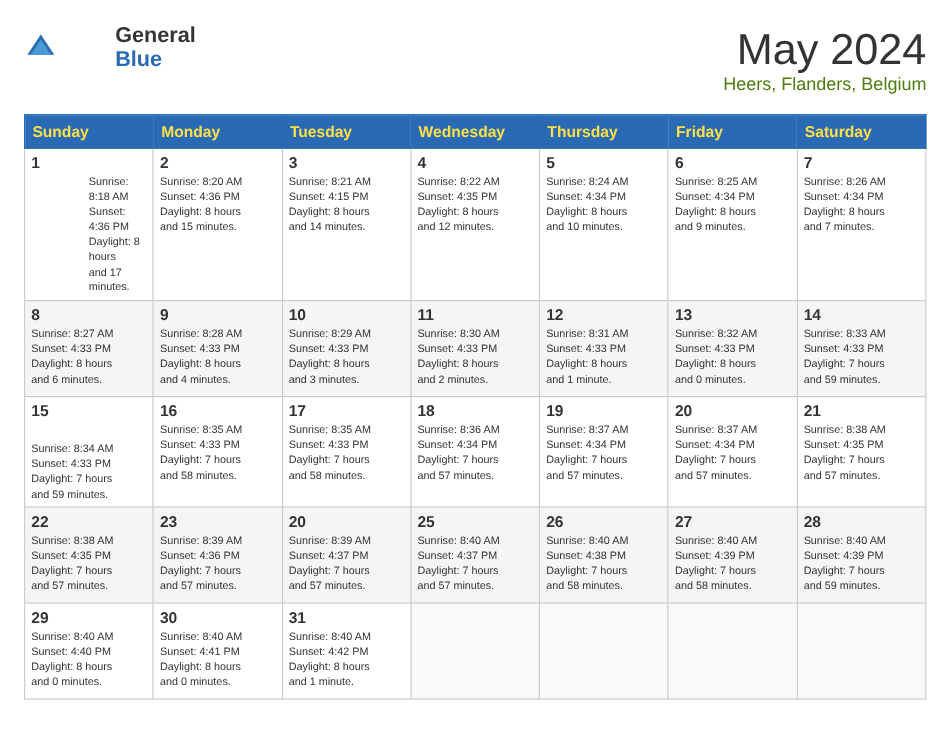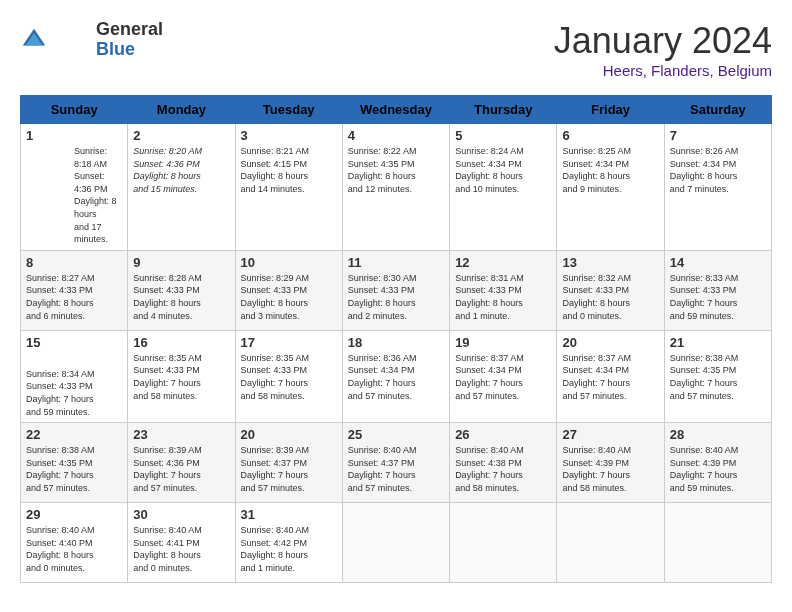--- a/index.html
+++ b/index.html
@@ -36,34 +36,34 @@
     .title-block {
       text-align: right;
     }
     .month-title {
       font-size: 36px;
       font-weight: normal;
       color: #333;
     }
     .location {
       font-size: 15px;
-      color: #4c1d95;
+      color: #4d7c0f;
     }
     .calendar {
       width: 100%;
       border-collapse: collapse;
       table-layout: fixed;
     }
     .calendar th {
       background: #2a6ab5;
-      color: #000000;
+      color: #fde047;
       font-size: 13px;
       font-weight: bold;
       padding: 6px 6px;
-      text-align: center;
+      text-align: left;
       border: 1px solid #2a6ab5;
     }
     .calendar td {
       vertical-align: top;
       border: 1px solid #ccc;
       padding: 4px 5px;
       font-size: 9.5px;
       color: #333;
       background: #fff;
       height: 80px;
@@ -94,21 +94,21 @@
     <svg class="logo-icon" viewBox="0 0 40 40">
       <polygon points="20,4 36,28 4,28" fill="#2a6ab5"></polygon>
       <polygon points="20,10 32,28 8,28" fill="#4a9ad4"></polygon>
     </svg>
     <div class="logo-text">
       <span class="logo-general">General</span><br>
       <span class="logo-blue">Blue</span>
     </div>
   </div>
   <div class="title-block">
-    <div class="month-title">January 2024</div>
+    <div class="month-title">May 2024</div>
     <div class="location">Heers, Flanders, Belgium</div>
   </div>
 </div>
 
 <table class="calendar">
   <thead>
     <tr>
     <th>Sunday</th>
         <th>Monday</th>
         <th>Tuesday</th>
@@ -122,21 +122,21 @@
   <tr>
         <td>
           <span class="day-num">1</span>
           <div class="day-info" style="white-space: pre-line; margin-left: 48px;">Sunrise: 8:18 AM
 Sunset: 4:36 PM
 Daylight: 8 hours
 and 17 minutes.</div>
         </td>
         <td>
           <span class="day-num">2</span>
-          <div class="day-info" style="white-space: pre-line; font-style: italic;">Sunrise: 8:20 AM
+          <div class="day-info" style="white-space: pre-line;">Sunrise: 8:20 AM
 Sunset: 4:36 PM
 Daylight: 8 hours
 and 15 minutes.</div>
         </td>
         <td>
           <span class="day-num">3</span>
           <div class="day-info" style="white-space: pre-line;">Sunrise: 8:21 AM
 Sunset: 4:15 PM
 Daylight: 8 hours
 and 14 minutes.</div>

